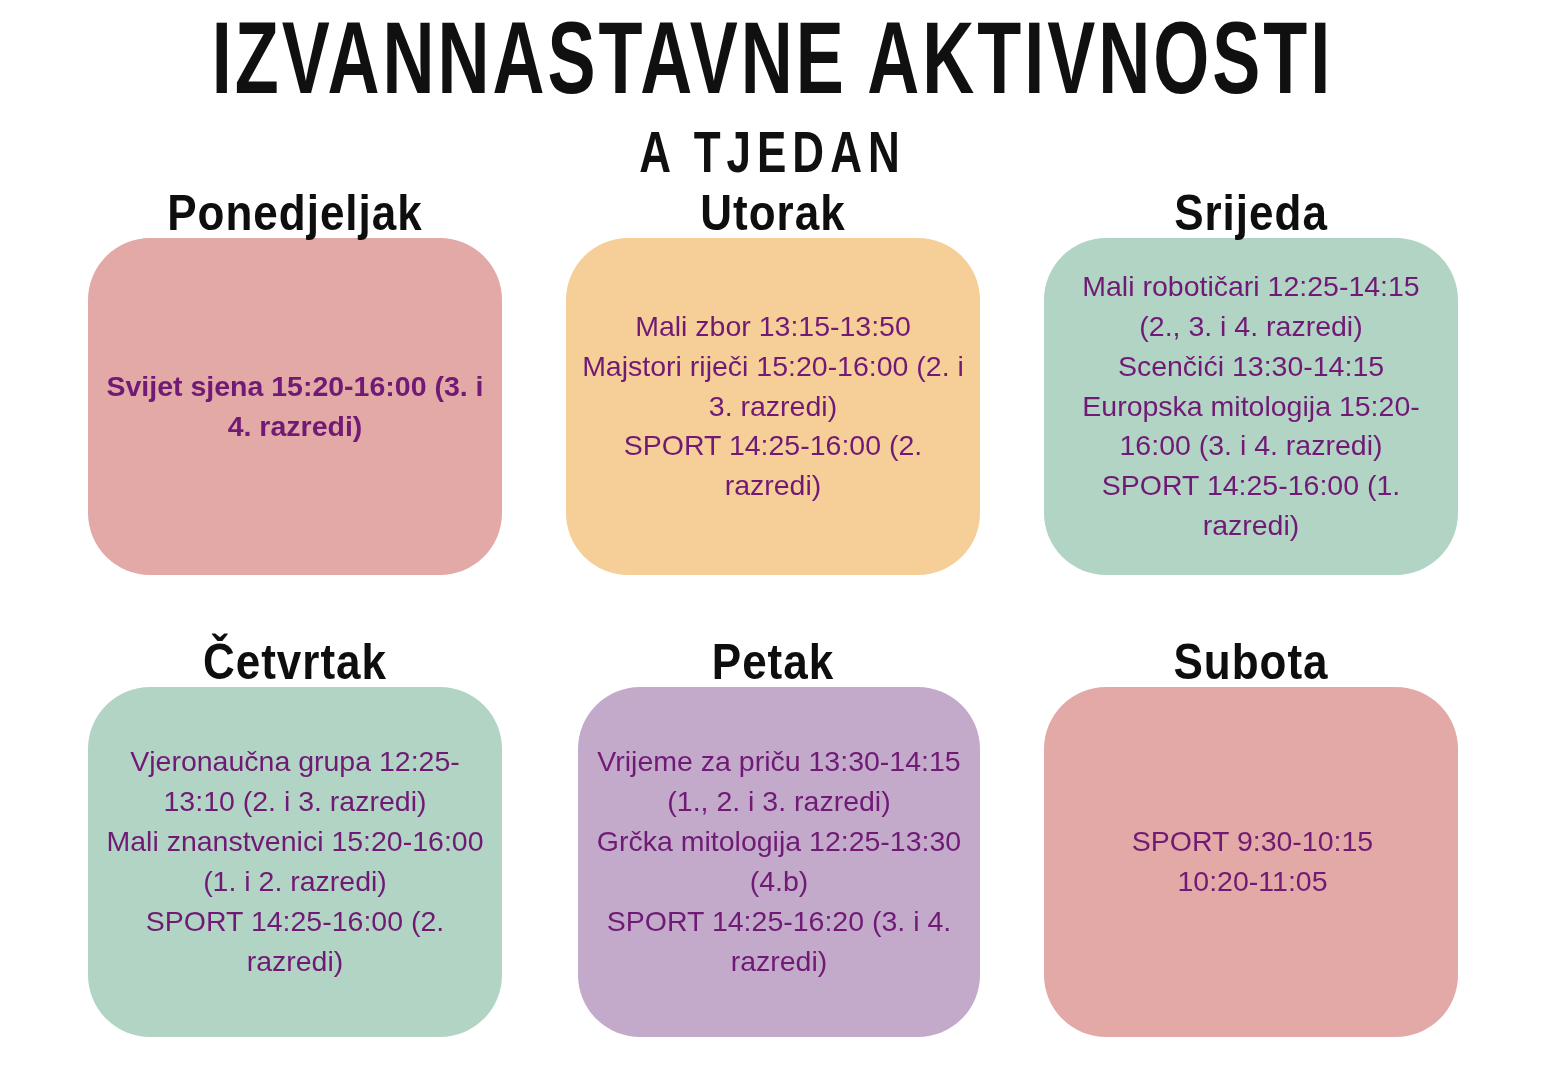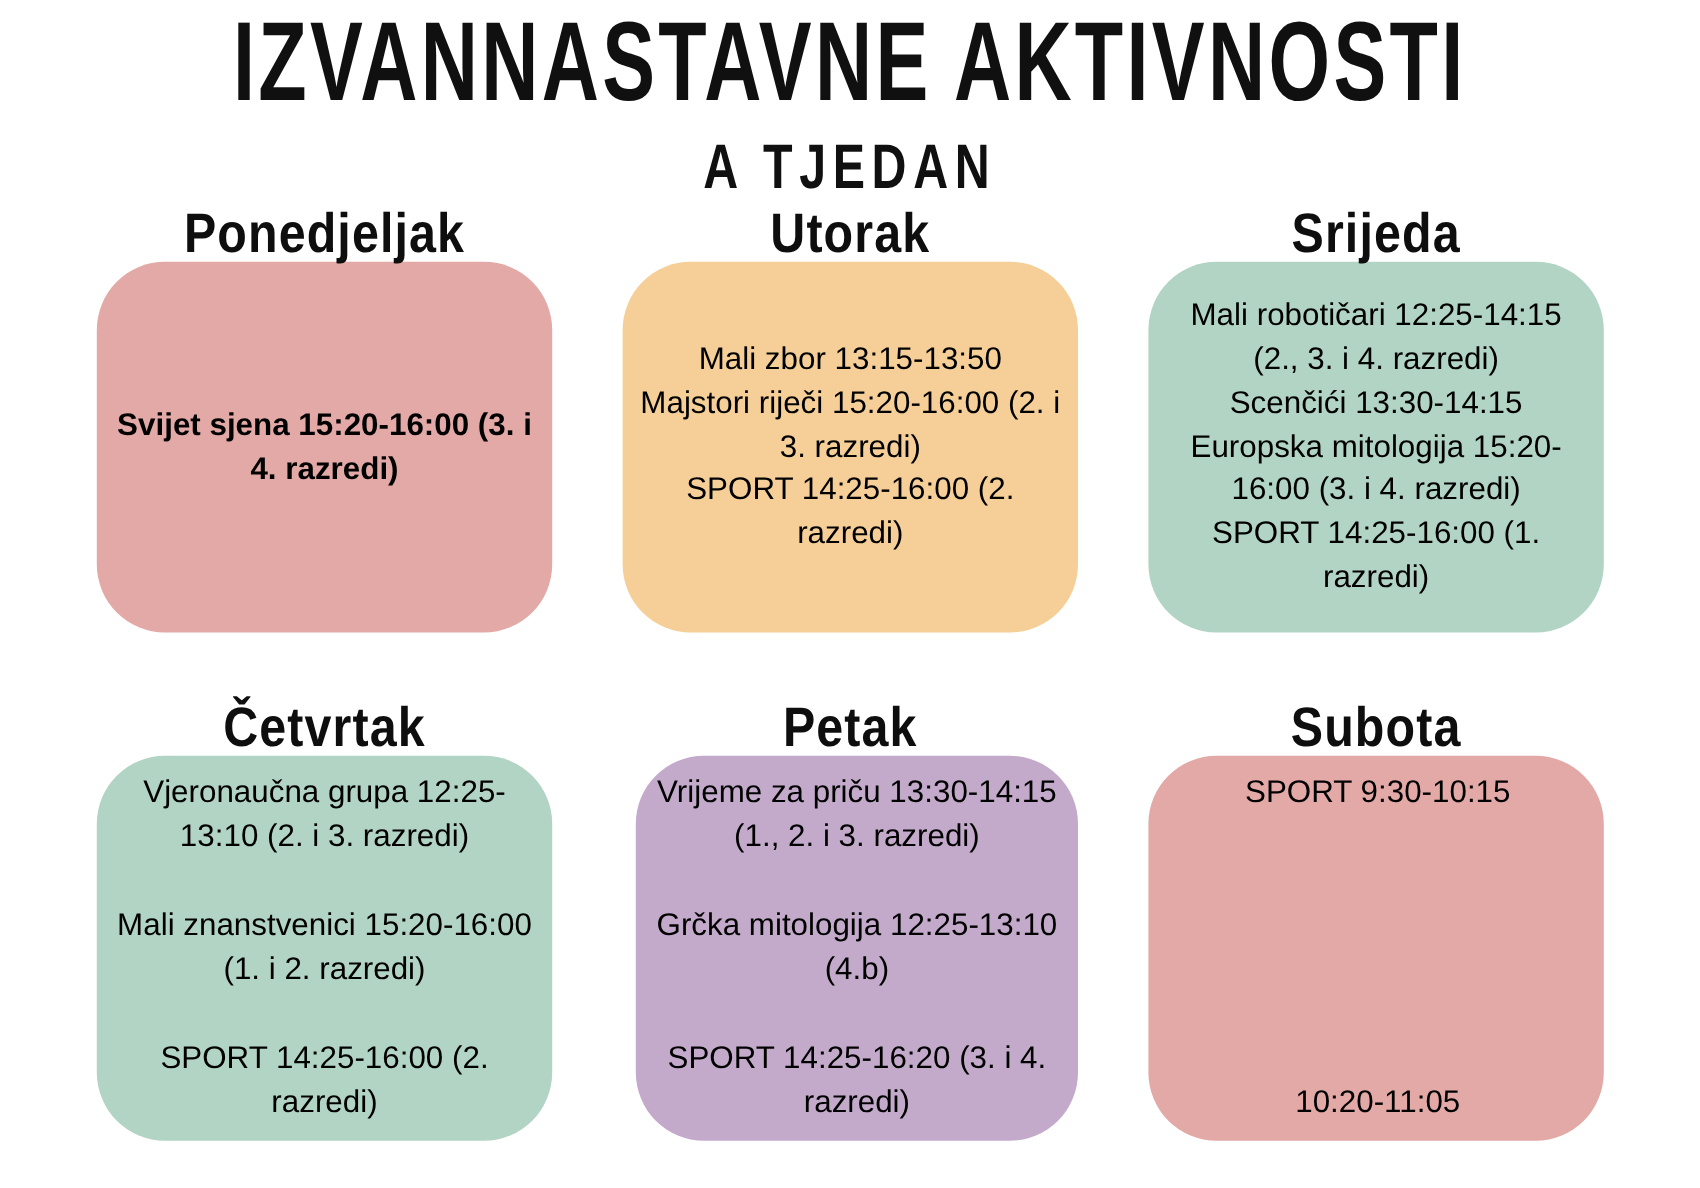--- a/index.html
+++ b/index.html
@@ -75,26 +75,25 @@
     display: flex;
     flex-direction: column;
     align-items: center;
     justify-content: center;
     text-align: center;
     padding: 14px 16px;
     box-sizing: border-box;
   }
   .row2 .day-card {
     height: 350px;
-    justify-content: space-between;
   }
   .activity {
     font-size: 28.5px;
     line-height: 1.4;
-    color: #000000;
+    color: #701a75;
   }
 </style>
 </head>
 <body>
 
 <div class="poster">
 
   <div class="title">IZVANNASTAVNE AKTIVNOSTI</div>
   <div class="subtitle">A TJEDAN</div>
 
@@ -132,21 +131,21 @@
         <div class="activity">Vjeronaučna grupa 12:25-13:10 (2. i 3. razredi)</div>
         <div class="activity">Mali znanstvenici 15:20-16:00 (1. i 2. razredi)</div>
         <div class="activity">SPORT 14:25-16:00 (2. razredi)</div>
       </div>
     </div>
 
     <div class="day row2">
       <div class="day-header">Petak</div>
       <div class="day-card" style="background-color: rgb(195, 170, 203); margin-left: 12px;">
         <div class="activity">Vrijeme za priču 13:30-14:15 (1., 2. i 3. razredi)</div>
-        <div class="activity">Grčka mitologija 12:25-13:10 (4.b)</div>
+        <div class="activity">Grčka mitologija 12:25-13:30 (4.b)</div>
         <div class="activity">SPORT 14:25-16:20 (3. i 4. razredi)</div>
       </div>
     </div>
 
     <div class="day row2">
       <div class="day-header">Subota</div>
       <div class="day-card" style="background-color: rgb(226, 169, 166); padding-left: 19px;">
         <div class="activity">SPORT 9:30-10:15</div>
         <div class="activity">10:20-11:05</div>
       </div>

